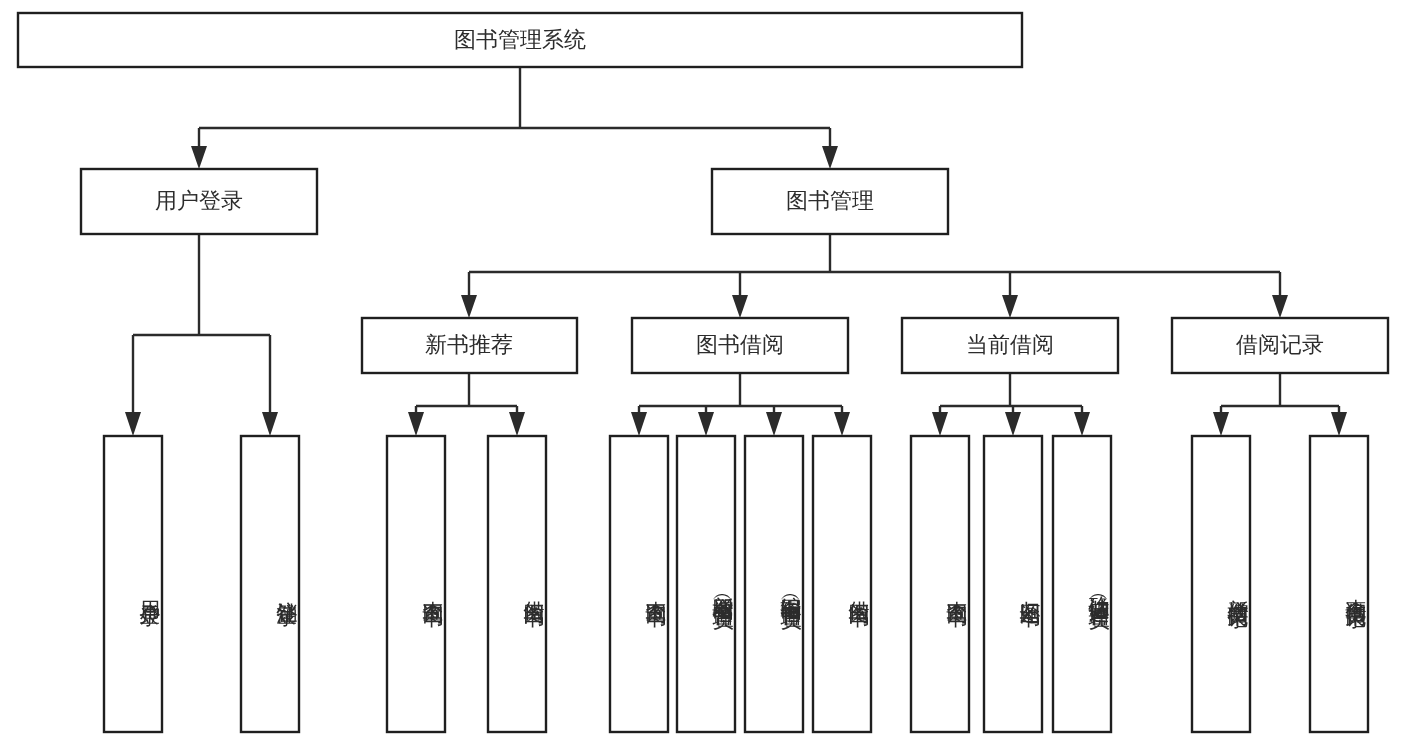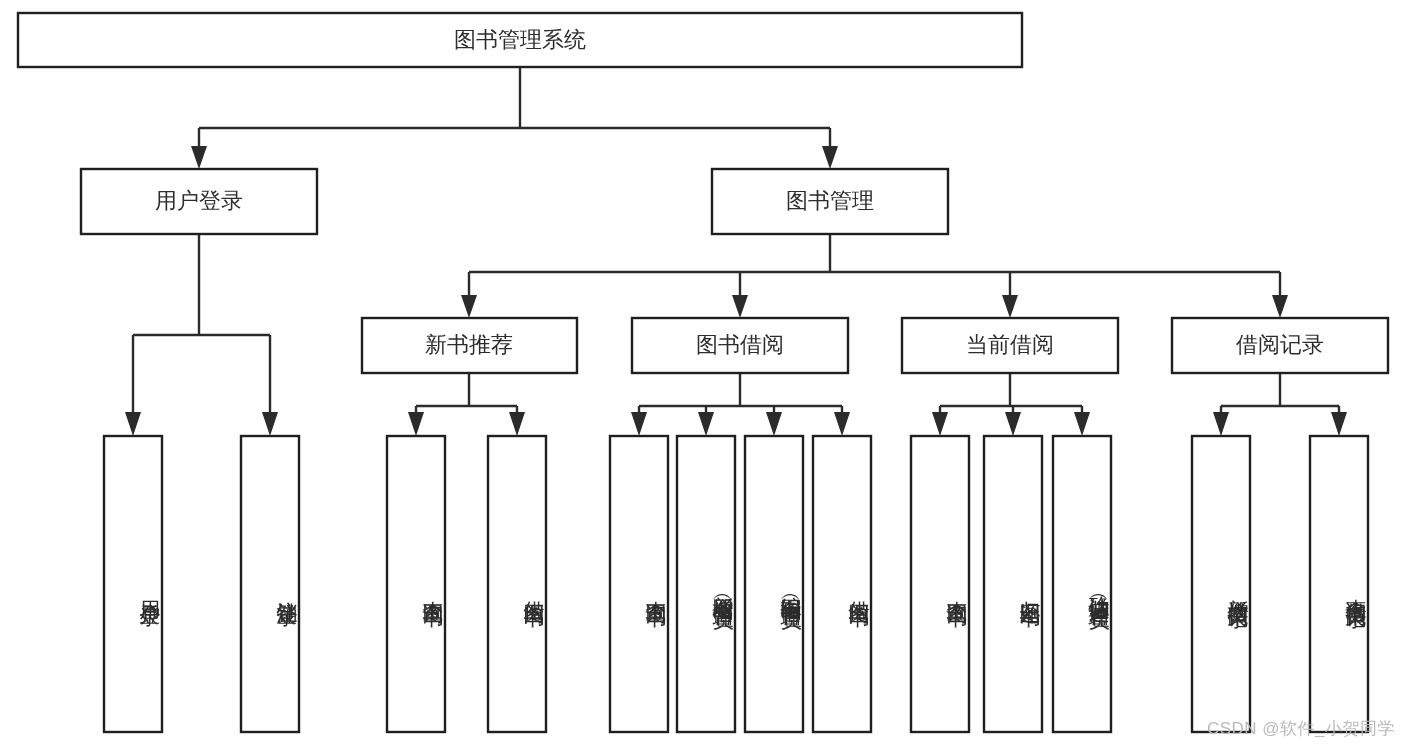--- a/index.html
+++ b/index.html
@@ -218,14 +218,13 @@
       <div class="node-label-v" style="left: 677px; top: 450px; width: 58px; height: 276px;">新增图书（管理员）</div>
       <div class="node-label-v" style="left: 745px; top: 450px; width: 58px; height: 276px;">编辑图书（管理员）</div>
       <div class="node-label-v" style="left: 813px; top: 450px; width: 58px; height: 276px;">借阅图书</div>
       <div class="node-label-v" style="left: 911px; top: 450px; width: 58px; height: 276px;">查询图书</div>
       <div class="node-label-v" style="left: 984px; top: 450px; width: 58px; height: 276px;">归还图书</div>
       <div class="node-label-v" style="left: 1053px; top: 450px; width: 58px; height: 276px;">确认归还（管理员）</div>
       <div class="node-label-v" style="left: 1192px; top: 450px; width: 58px; height: 276px;">新增借阅记录</div>
       <div class="node-label-v" style="left: 1310px; top: 450px; width: 58px; height: 276px;">查询借阅记录</div>
     </div>
 
-  <div class="watermark">CSDN @软件_小贺同学</div>
 </div>
 
 </body></html>

